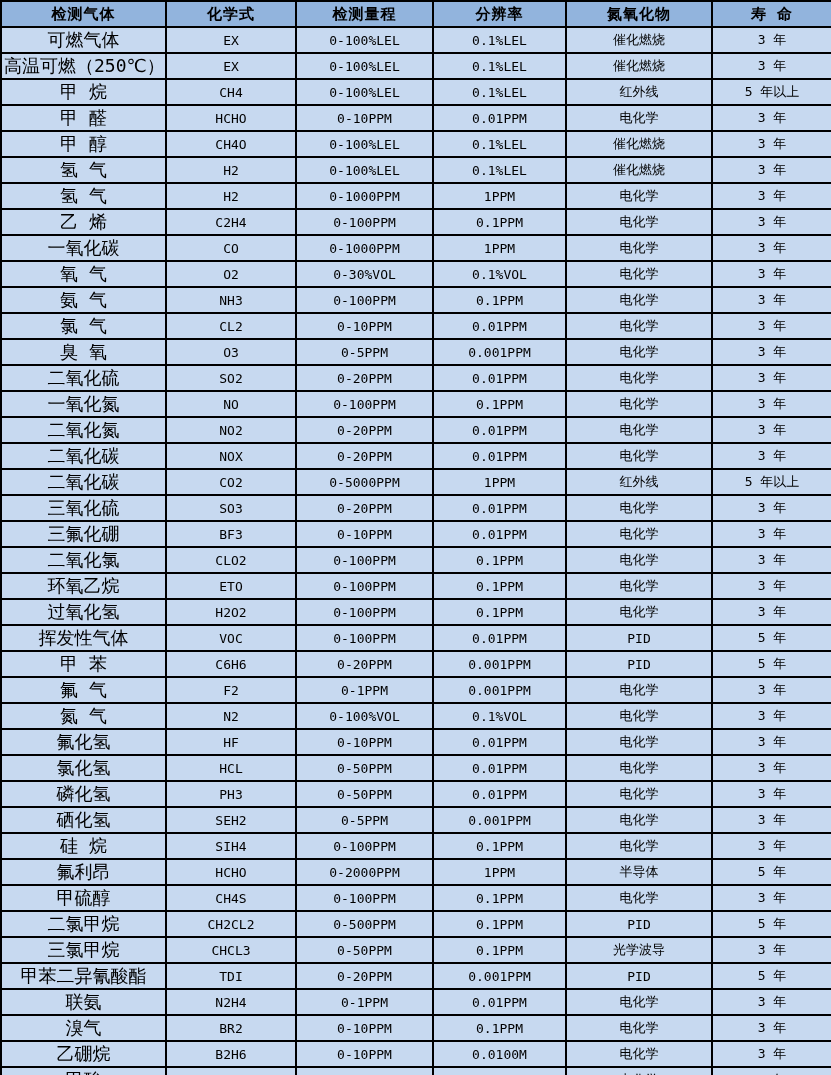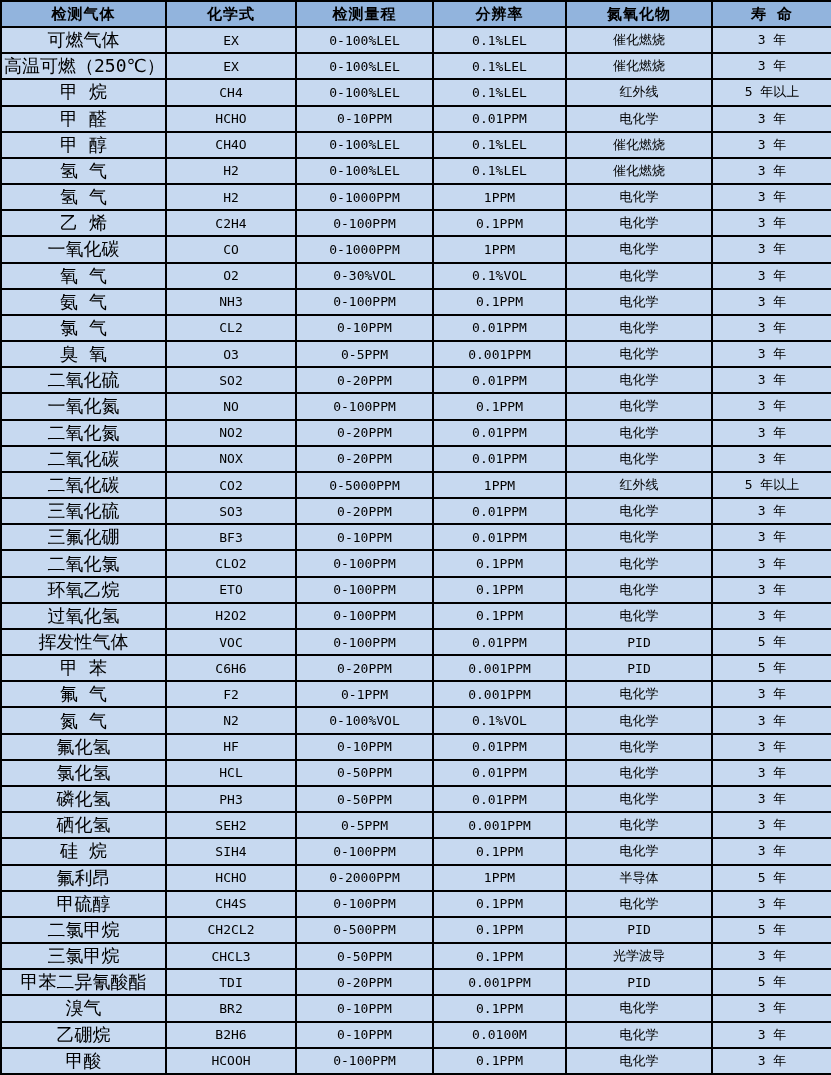--- a/index.html
+++ b/index.html
@@ -359,20 +359,28 @@
         </tr>
         <tr>
           <td class="col-0">甲苯二异氰酸酯</td>
           <td class="col-1">TDI</td>
           <td class="col-2">0-20PPM</td>
           <td class="col-3">0.001PPM</td>
           <td class="col-4">PID</td>
           <td class="col-5">5 年</td>
         </tr>
         <tr>
+          <td class="col-0">联氨</td>
+          <td class="col-1">N2H4</td>
+          <td class="col-2">0-1PPM</td>
+          <td class="col-3">0.01PPM</td>
+          <td class="col-4">电化学</td>
+          <td class="col-5">3 年</td>
+        </tr>
+        <tr>
           <td class="col-0">溴气</td>
           <td class="col-1">BR2</td>
           <td class="col-2">0-10PPM</td>
           <td class="col-3">0.1PPM</td>
           <td class="col-4">电化学</td>
           <td class="col-5">3 年</td>
         </tr>
         <tr>
           <td class="col-0">乙硼烷</td>
           <td class="col-1">B2H6</td>

